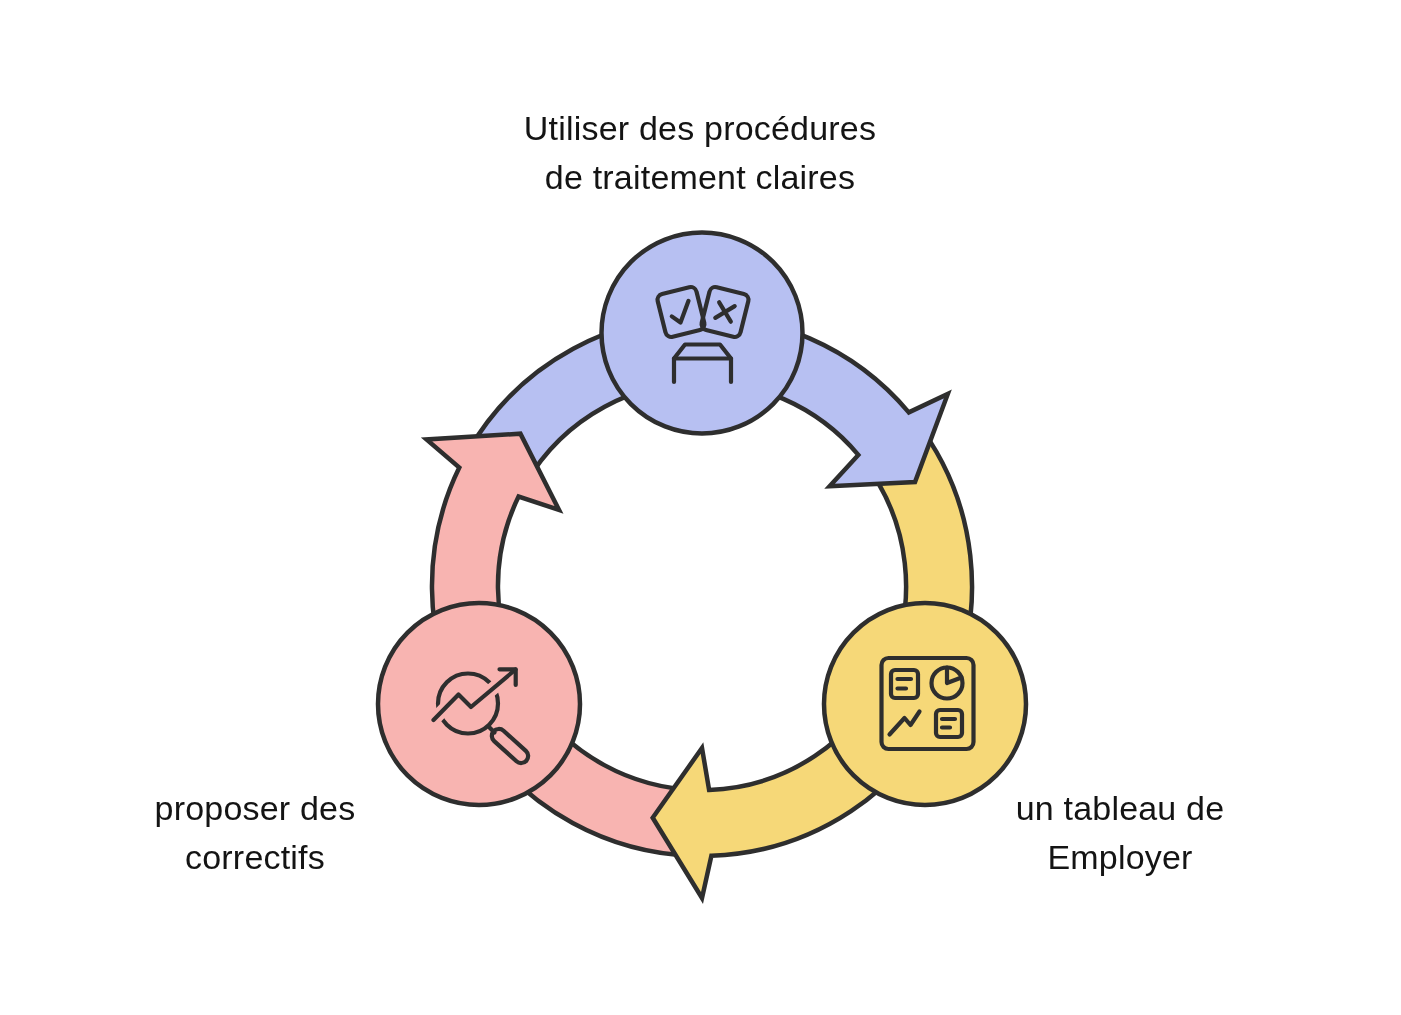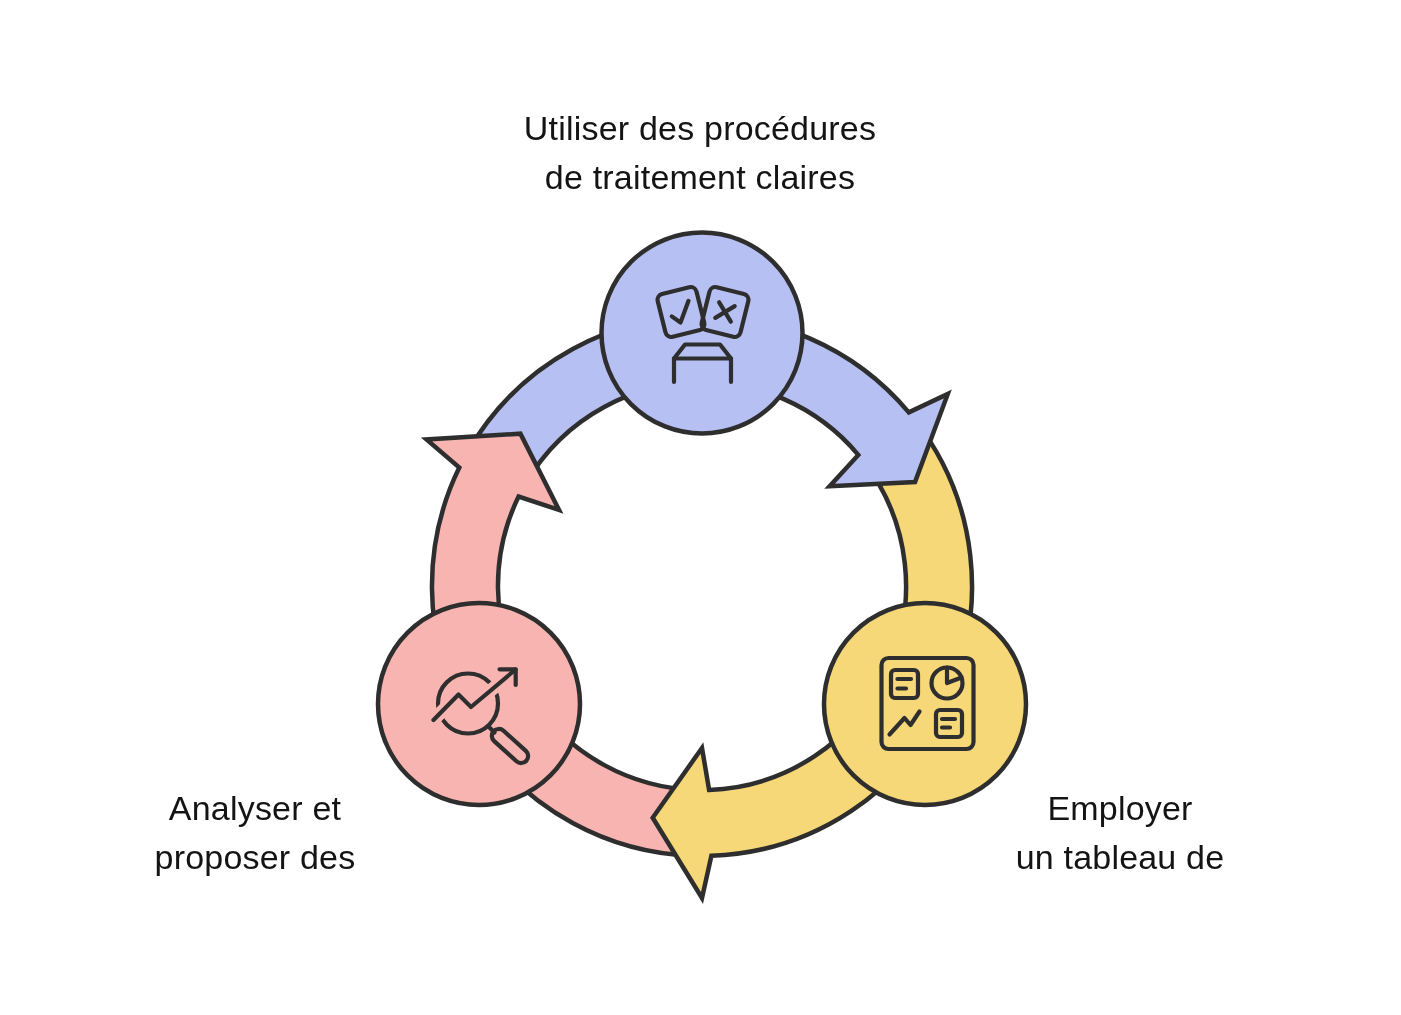--- a/index.html
+++ b/index.html
@@ -95,22 +95,22 @@
       </g>
     </g>
   </svg>
 
   <div class="label" style="left:700px; top:104px;">
     <div><span>Utiliser des procédures</span></div>
     <div><span>de </span><span class="b">traitement claires</span></div>
   </div>
 
   <div class="label" style="left:255px; top:784px;">
-    <div><span>Analyser et</span></div>
     <div><span>proposer des</span></div>
+    <div><span class="b">correctifs</span></div>
   </div>
 
   <div class="label" style="left:1120px; top:784px;">
+    <div><span>un </span><span class="b">tableau de</span></div>
     <div><span>Employer</span></div>
-    <div><span>un </span><span class="b">tableau de</span></div>
   </div>
 
 </div>
 
 </body></html>

